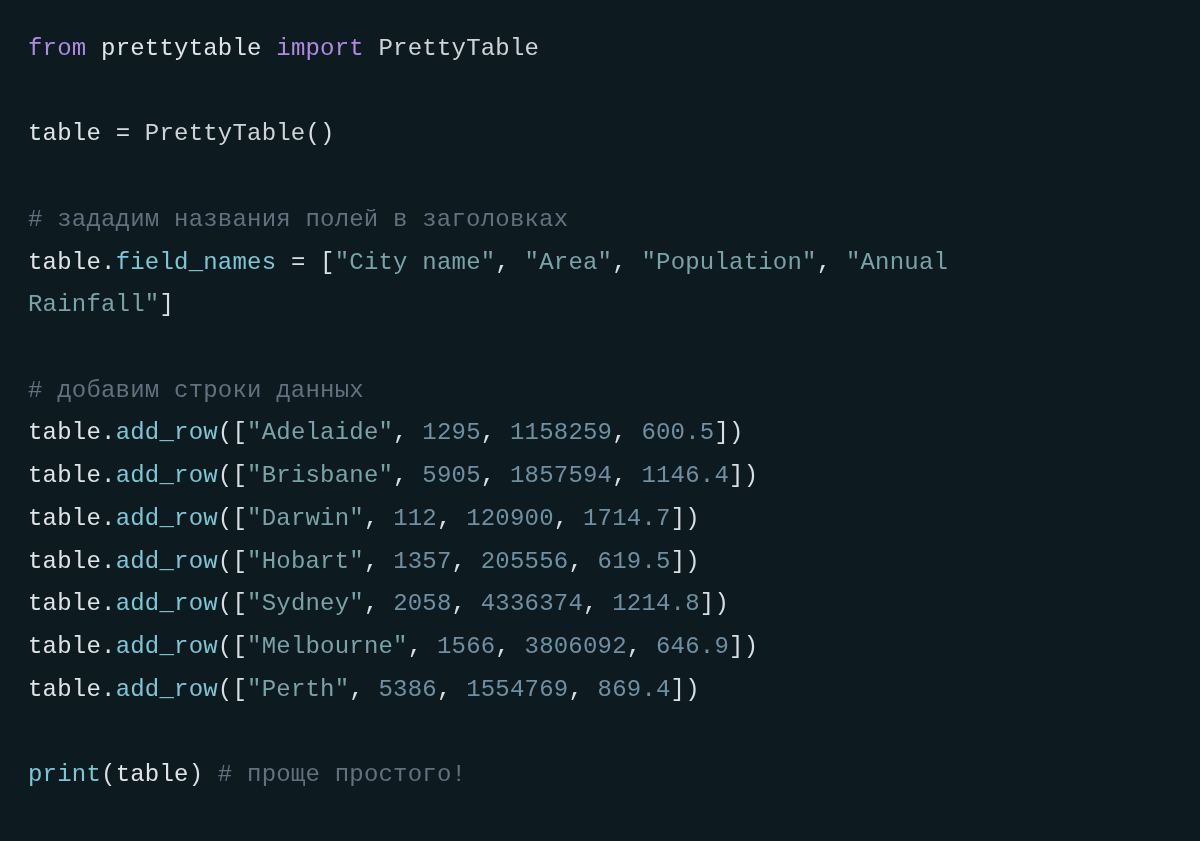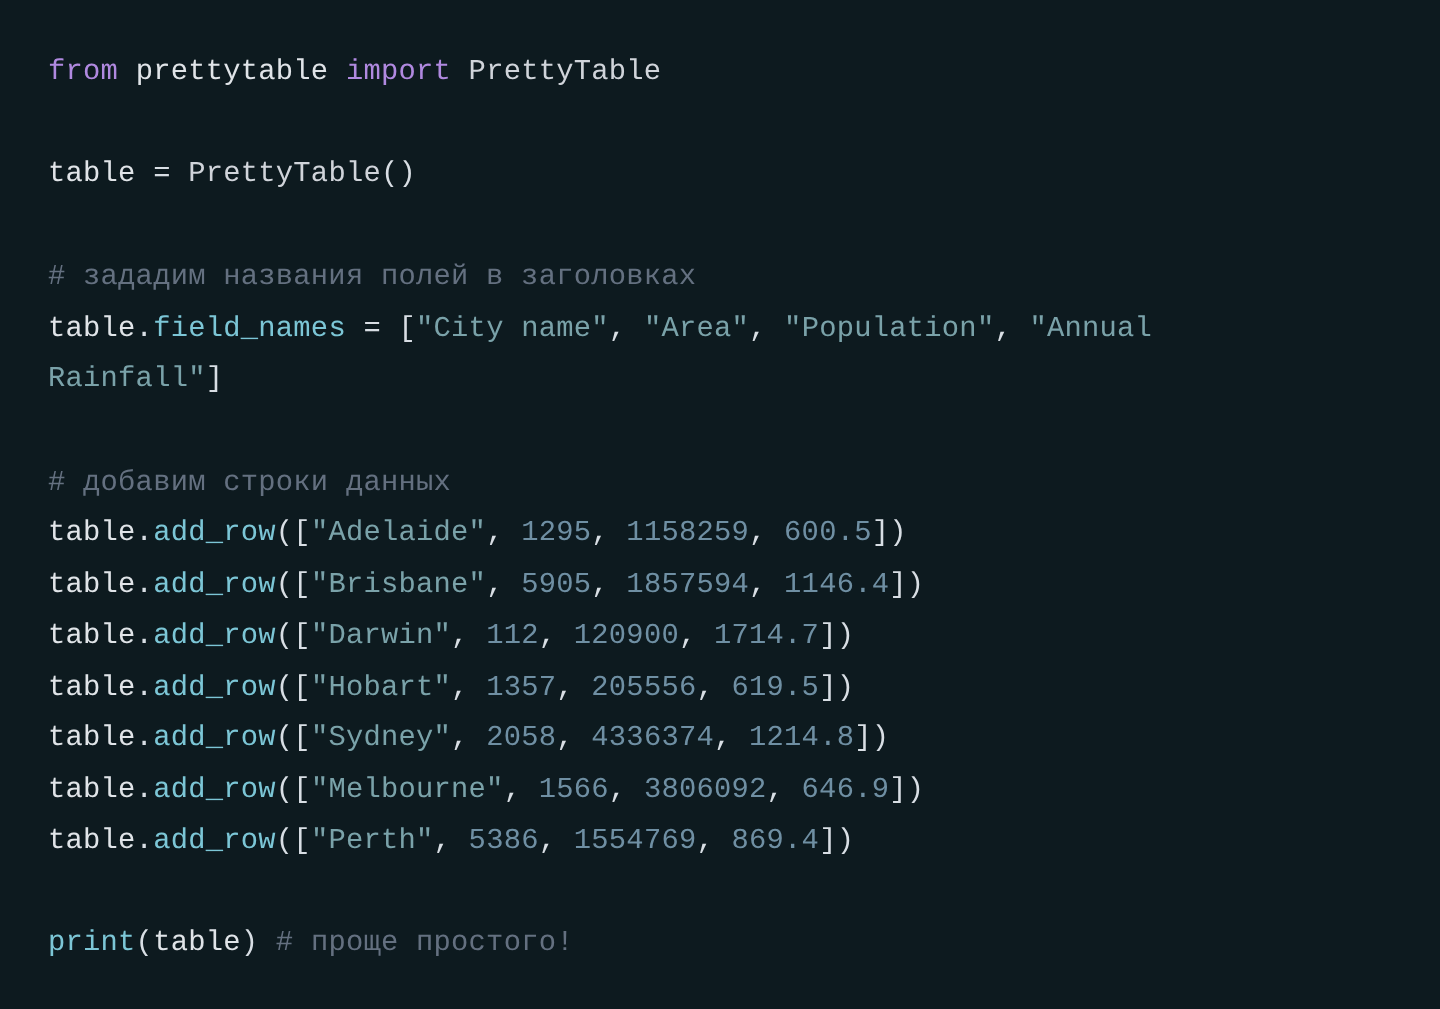--- a/index.html
+++ b/index.html
@@ -4,21 +4,21 @@
 <style>
   html, body {
     margin: 0;
     padding: 0;
     width: 1200px;
     height: 841px;
     background: #0d1a1f;
     overflow: hidden;
   }
   pre.code {
-    margin: 12px;
+    margin: 0;
     padding: 28px 28px 0 28px;
     font-family: "SFMono-Regular", Consolas, "Liberation Mono", Menlo, monospace;
     font-size: 24px;
     line-height: 1.78;
     color: #d8dee4;
     white-space: pre;
     letter-spacing: 0.2px;
   }
   .kw   { color: #b089e0; }       
   .obj  { color: #e0e4e8; }       

